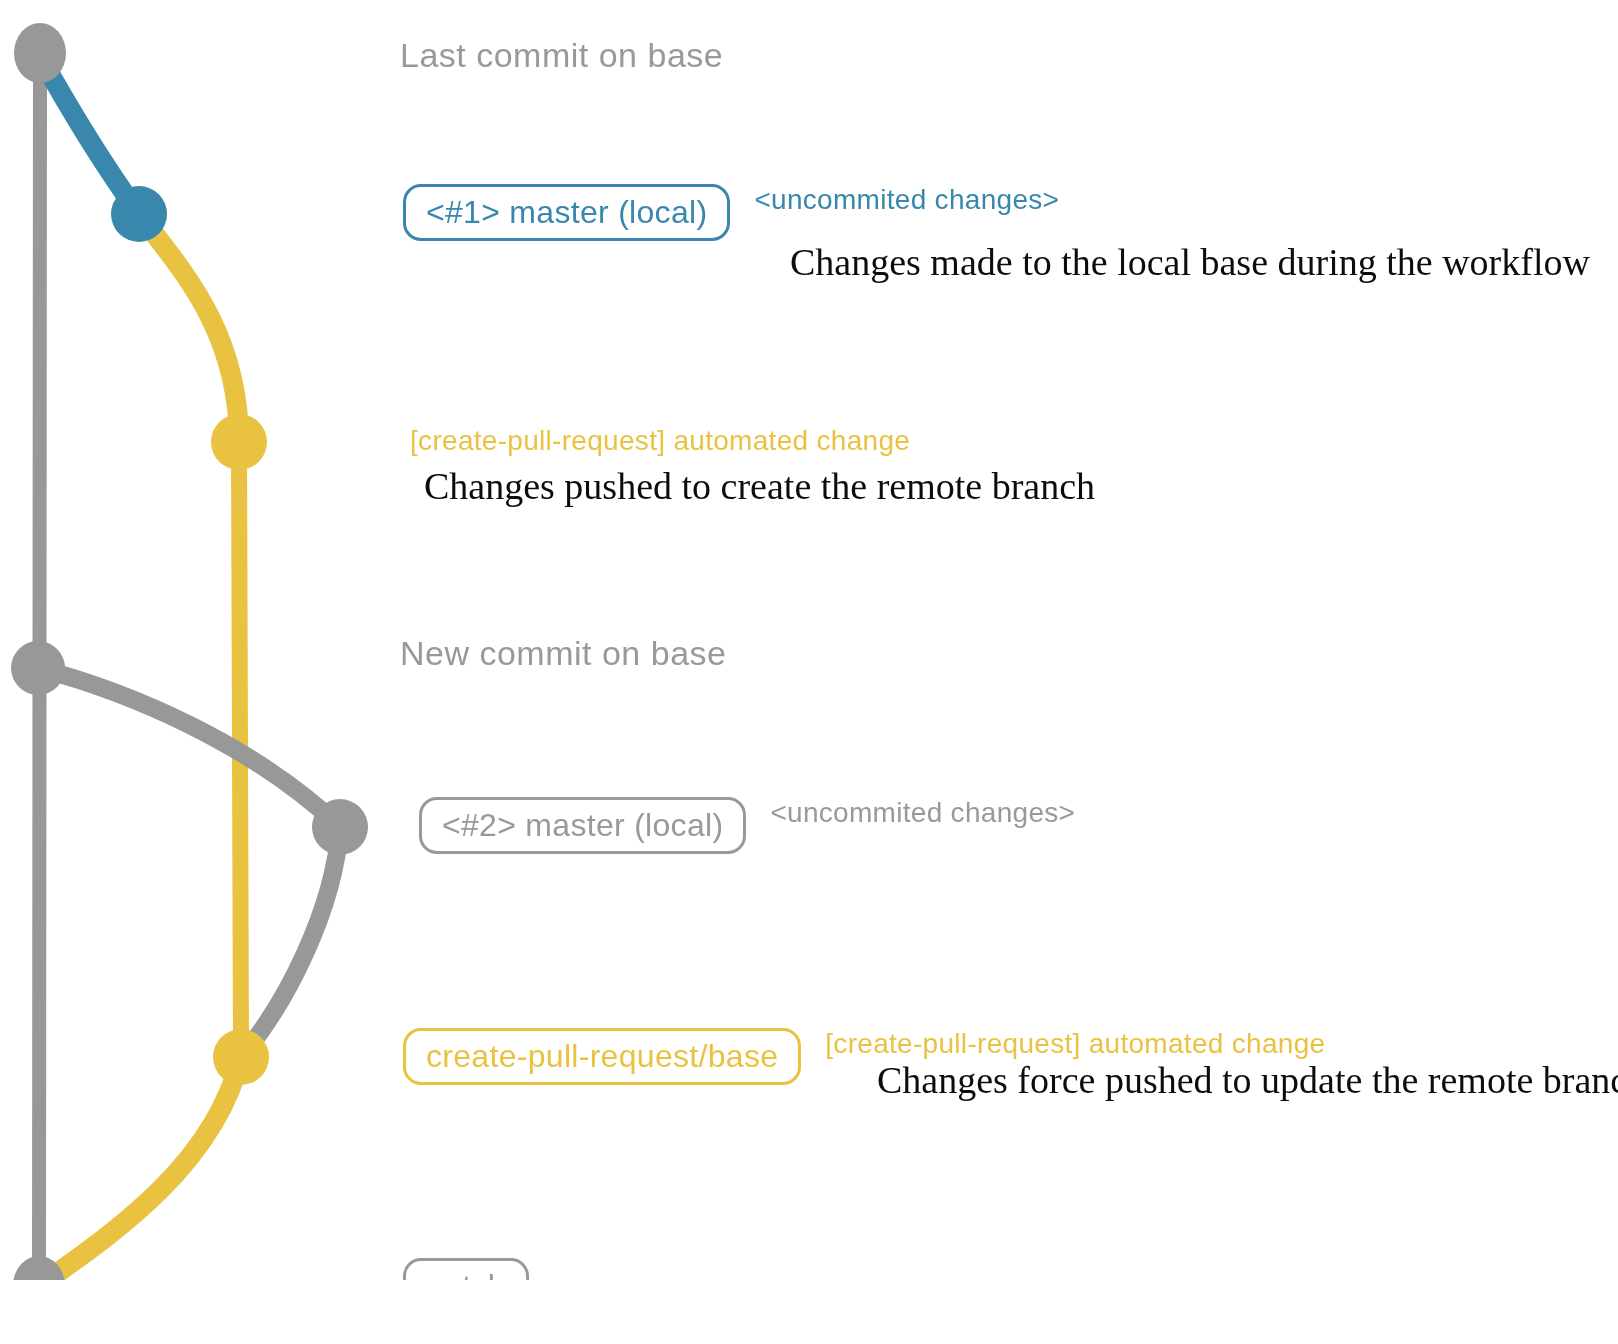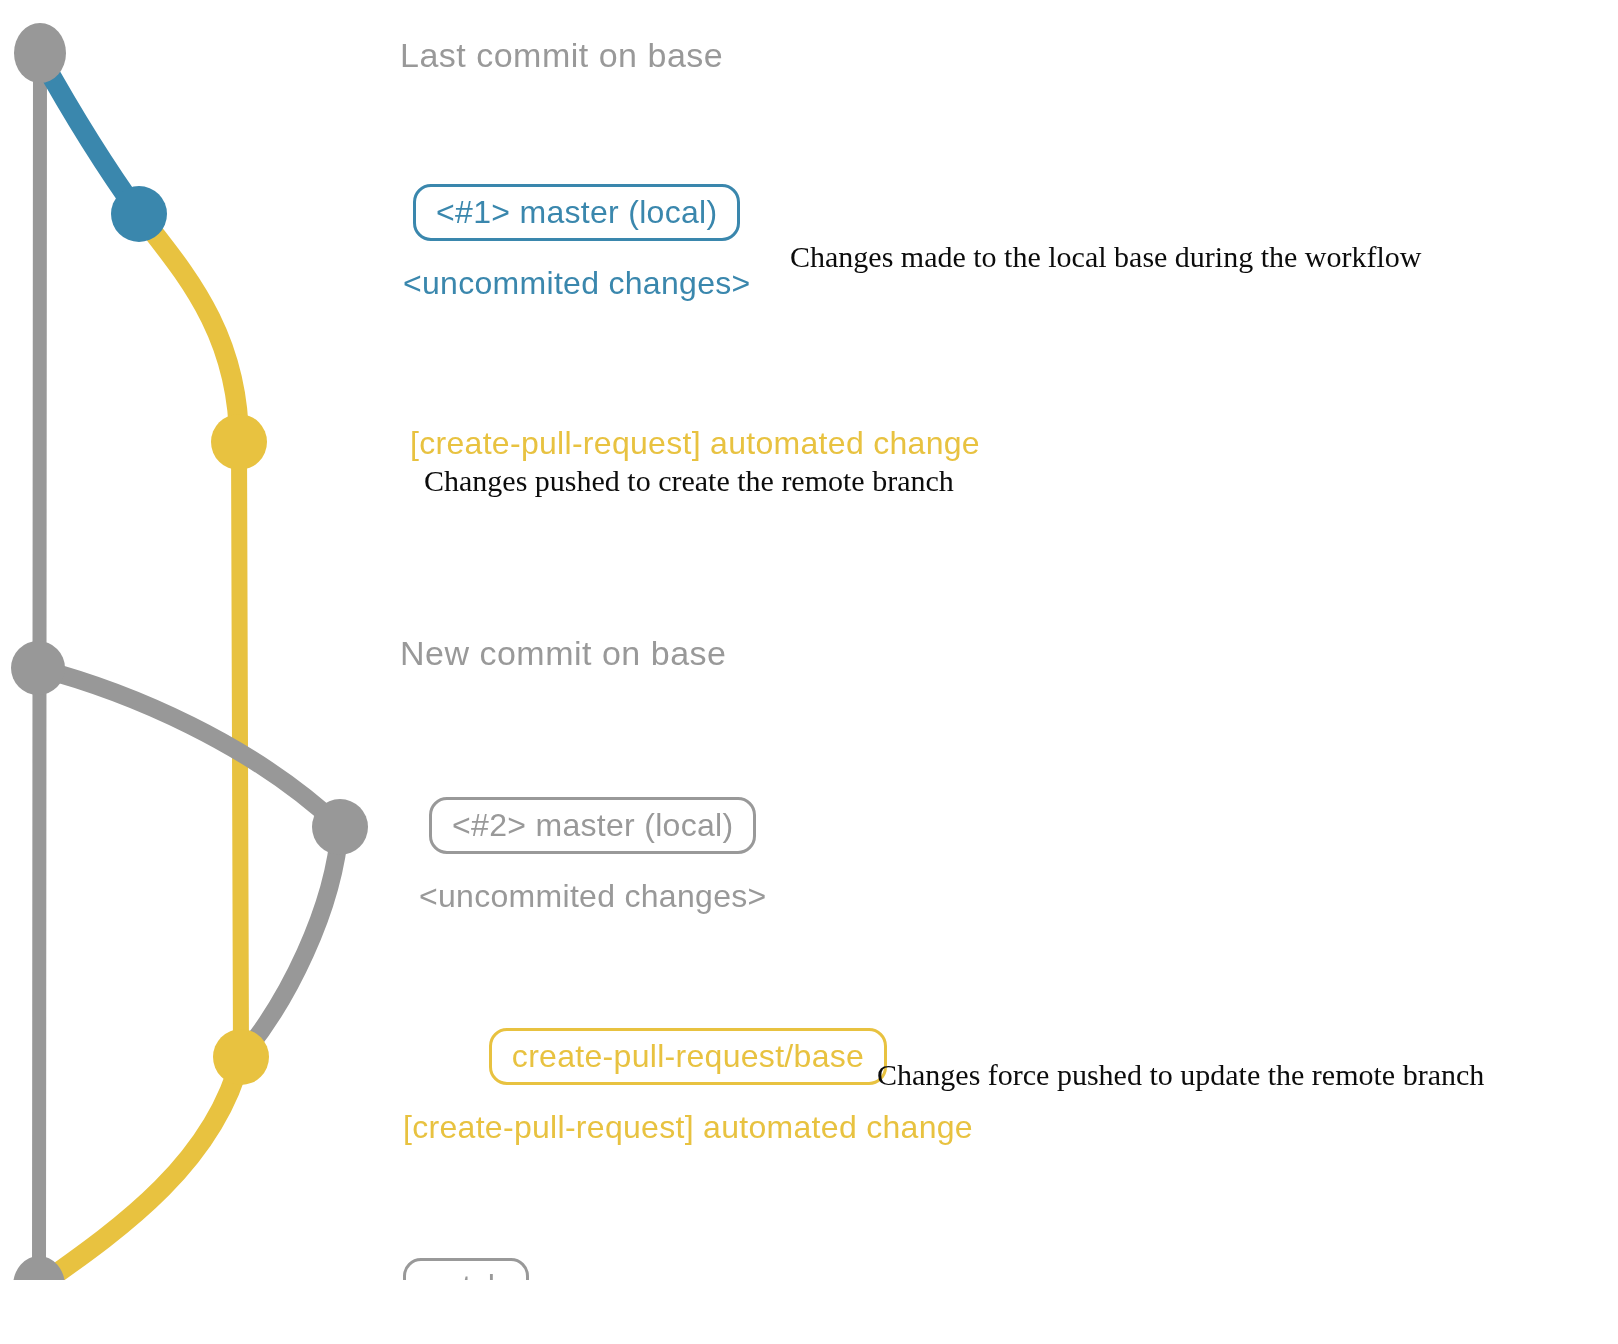--- a/index.html
+++ b/index.html
@@ -8,29 +8,29 @@
     width:1618px;height:1280px;
     background:var(--bg,#fff);
     font-family:"Liberation Sans",sans-serif;
     overflow:hidden;
   }
   #graph-svg{position:absolute;left:0;top:0;}
   .abs{position:absolute;white-space:nowrap;}
   .gray-label{
     font-size:34px;color:var(--gray,#999);letter-spacing:.5px;
   }
-  .note{font-size:32px;letter-spacing:.3px;}
+  .note{font-size:28px;letter-spacing:.3px;}
   .note.blue{color:var(--blue,#3a87ad);}
   .note.yellow{color:var(--yellow,#e8c240);}
   .note.gray{color:var(--gray,#999);}
   .desc{
     font-family:"Liberation Serif",serif;
-    font-size:30px;color:var(--ink,#0c0c0c);
+    font-size:38px;color:var(--ink,#0c0c0c);
   }
-  .branch-row{display:flex;align-items:center;gap:24px;flex-direction:column;}
+  .branch-row{display:flex;align-items:flex-start;gap:24px;}
   .badge{
     display:inline-flex;align-items:center;
     border:3px solid currentColor;border-radius:18px;
     padding:7px 20px;font-size:32px;letter-spacing:.3px;
     background:#fff;
   }
   .badge.blue{color:var(--blue,#3a87ad);}
   .badge.yellow{color:var(--yellow,#e8c240);}
   .badge.gray{color:var(--gray,#999);}
   .stroke-main{stroke:var(--line-gray,#989898);stroke-width:14;fill:none;stroke-linecap:round;}

